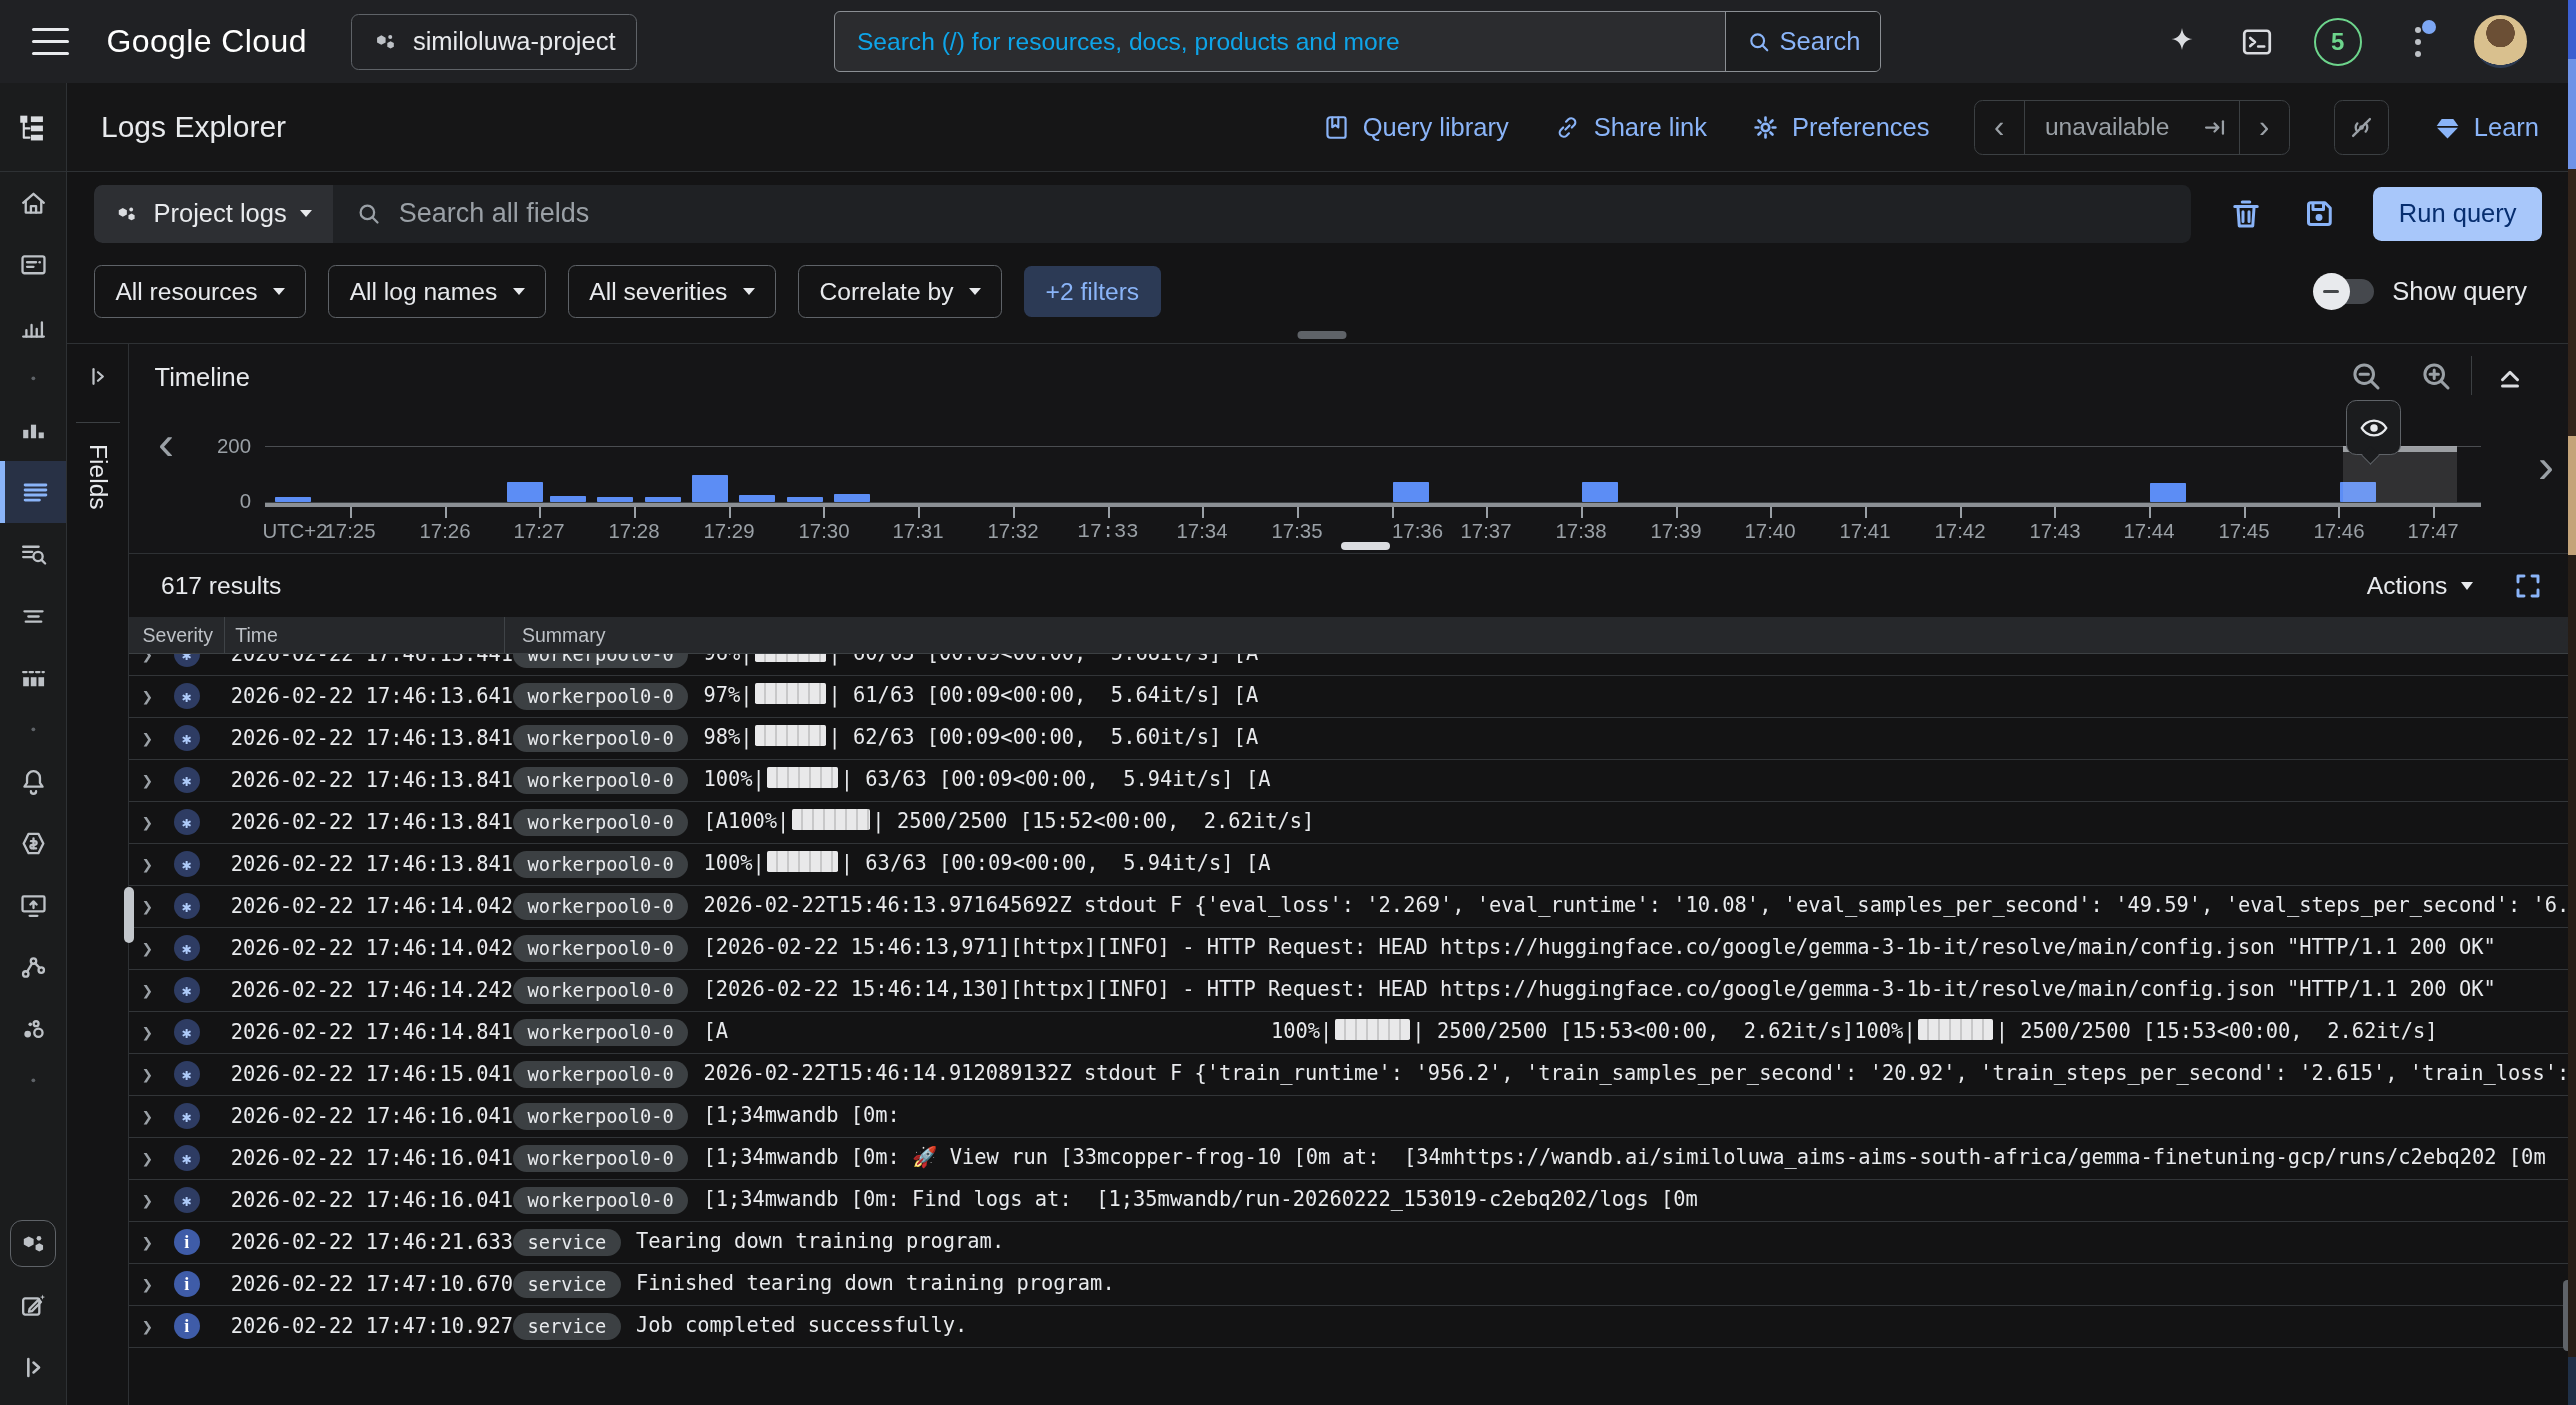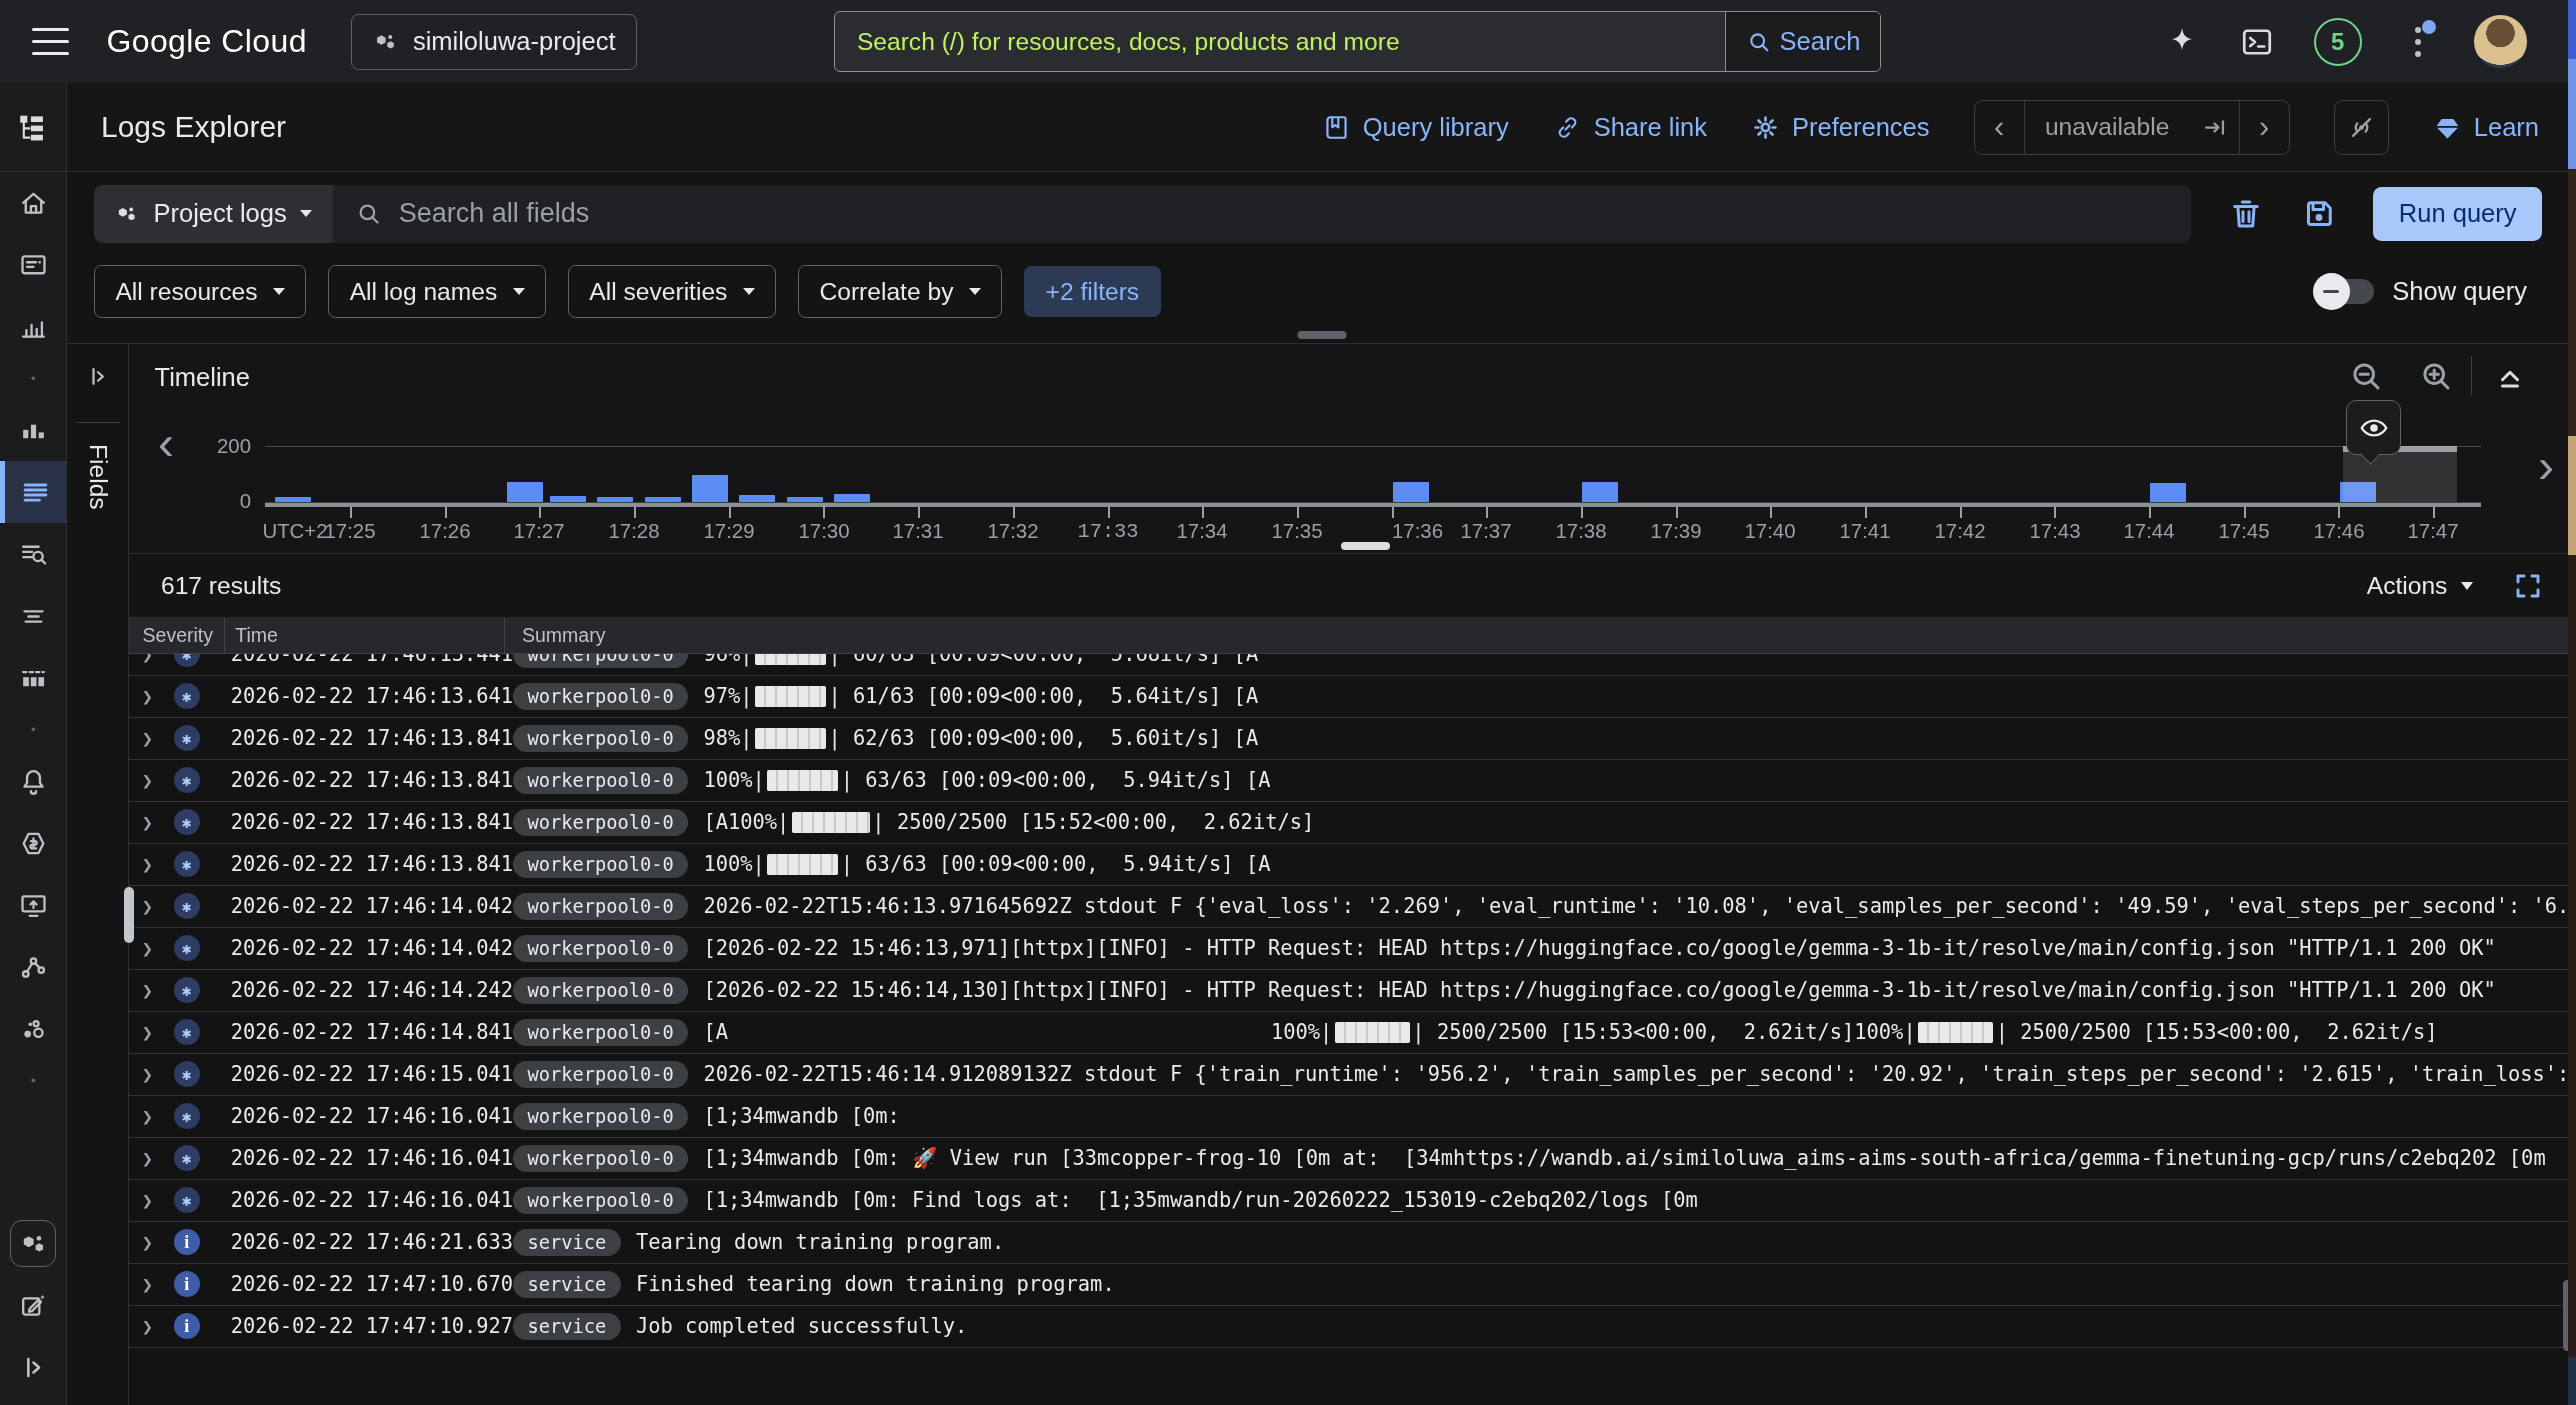--- a/index.html
+++ b/index.html
@@ -14,21 +14,21 @@
   
   .topbar{height:83px;background:#202124;display:flex;align-items:center;padding:0 20.4px;position:relative;z-index:5}
   .hamburger{width:37px;height:27px;display:flex;flex-direction:column;justify-content:space-between;margin:0 37px 0 12px;cursor:pointer}
   .hamburger div{height:3.4px;background:#e8eaed;border-radius:1.7px}
   .gc-logo{font-size:32px;color:#fff;letter-spacing:0.4px;white-space:nowrap}
   .proj-btn{margin-left:44px;display:flex;align-items:center;gap:13.6px;height:54px;padding:0 20.4px;
             border:0.8px solid #5f6368;border-radius:7.6px;font-size:25.5px;color:#e8eaed}
   .proj-btn .i{font-size:27px;color:#bdc1c6}
   .top-search{margin-left:197px;width:1045px;height:59px;border:0.8px solid #8b8f94;border-radius:6px;
               display:flex;align-items:stretch;overflow:hidden;background:#2b2c2f}
-  .ts-ph{flex:1;display:flex;align-items:center;padding-left:22px;color:#bef264;font-size:24.6px}
+  .ts-ph{flex:1;display:flex;align-items:center;padding-left:22px;color:#0ea5e9;font-size:24.6px}
   .ts-btn{width:154px;background:#1b1c1e;border-left:0.8px solid #8b8f94;display:flex;align-items:center;
           justify-content:center;gap:8.5px;color:#8ab4f8;font-size:25.5px}
   .ts-btn .i{font-size:25.5px}
   .top-icons{margin-left:auto;display:flex;align-items:center;gap:39px;margin-right:29px}
   .top-icons .i{font-size:36px;color:#dadce0}
   .n-circle{width:44px;height:44px;border:2.5px solid #6dd58c;border-radius:50%;color:#6dd58c;
             display:flex;align-items:center;justify-content:center;font-size:24px;font-weight:bold}
   .dots3{position:relative;width:34px;height:37px;display:flex;flex-direction:column;align-items:center;justify-content:center;gap:6px}
   .dots3 i{width:6px;height:6px;border-radius:50%;background:#bdc1c6}
   .dots3 .bdot{position:absolute;top:-3.4px;right:-1.7px;width:14.4px;height:14.4px;border-radius:50%;background:#7da7f4}
@@ -134,21 +134,21 @@
   .th-time{flex:0 0 280px;padding-left:10.2px;box-sizing:border-box;border-right:0.8px solid #3f4347;height:100%;display:flex;align-items:center}
   .th-sum{flex:1;padding-left:17px}
   .rows{flex:1;overflow:hidden;position:relative;background:#131314}
   .lrow{display:flex;align-items:center;height:42px;box-sizing:border-box;border-bottom:1.7px solid #323538;
         padding-left:12.7px;white-space:nowrap;overflow:hidden;cursor:pointer}
   .rchev{width:32px;color:#9aa0a6;font-size:18.7px}
   .sev{width:26px;height:26px;border-radius:50%;margin-right:31px;display:flex;align-items:center;justify-content:center;flex:0 0 auto}
   .sev-default{background:#2e3c63;color:#aecbfa;font-size:16px}
   .sev-info{background:#3f5ca8;color:#fff;font-size:18px;font-weight:bold;font-family:"Liberation Serif",serif}
   .rtime{flex:0 0 280px;font-size:20.4px;color:#e8eaed}
-  .rsum{flex:1;display:flex;align-items:center;min-width:0;overflow:hidden;font-size:20.4px}
+  .rsum{flex:1;display:flex;align-items:flex-start;min-width:0;overflow:hidden;font-size:20.4px}
   .rchip{background:#3c4043;color:#e8eaed;border-radius:14.4px;padding:3.4px 14.4px;font-size:18.7px;margin-right:15.3px;flex:0 0 auto}
   .ptext{flex:0 0 auto;white-space:pre}
   .pbar{display:inline-block;height:21px;background:#e9e9ea;border-radius:1.7px;margin:0 2.5px;flex:0 0 auto;
         background-image:repeating-linear-gradient(90deg,transparent 0 9.3px,rgba(0,0,0,.14) 9.3px 11px)}
   .pgap{display:inline-block;flex:0 0 auto}
   .list-thumb{position:absolute;right:4.2px;bottom:54px;width:8.5px;height:71px;border-radius:4.2px;background:#5f6368}
 
   .footbar{height:48px;background:#202c44;display:flex;align-items:center;gap:18.7px;padding-left:24px;
            color:#8ab4f8;font-size:23px}
   .footbar .i{font-size:29px}

